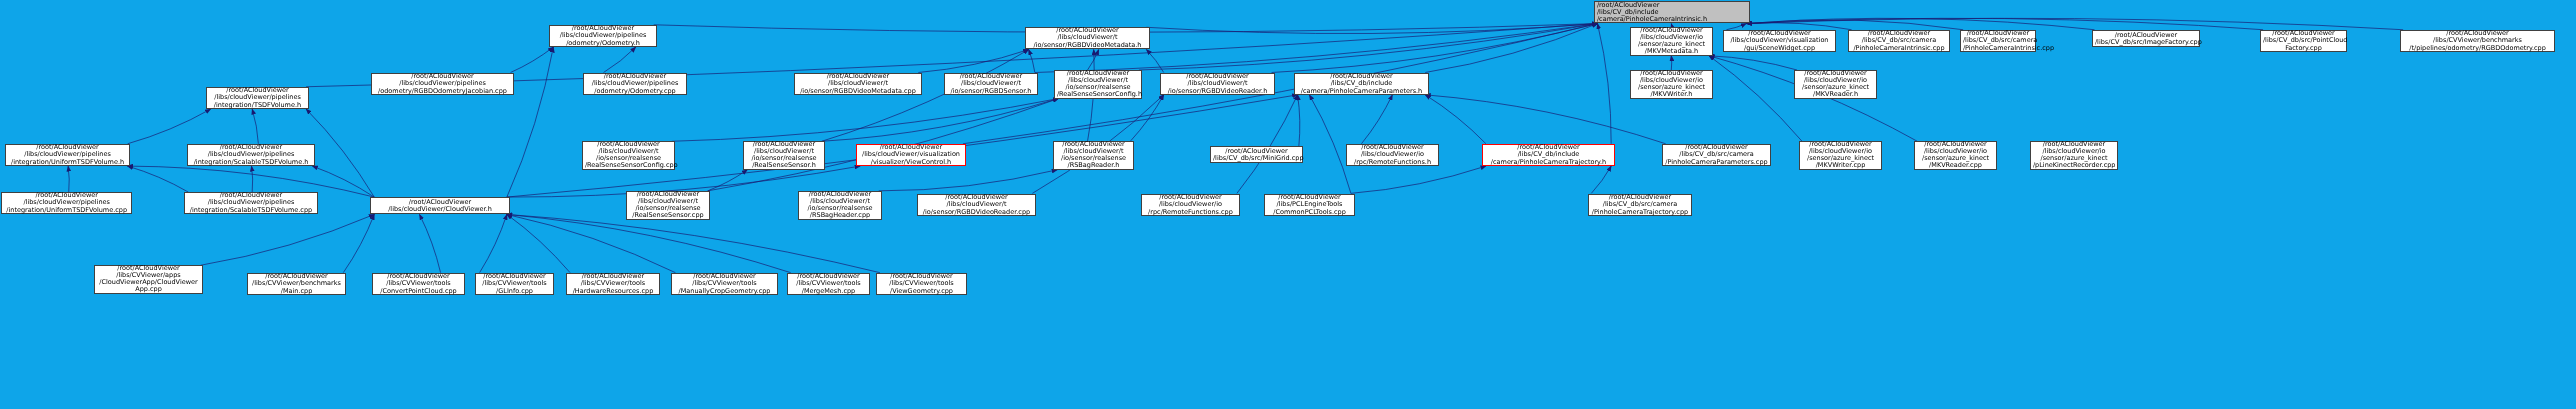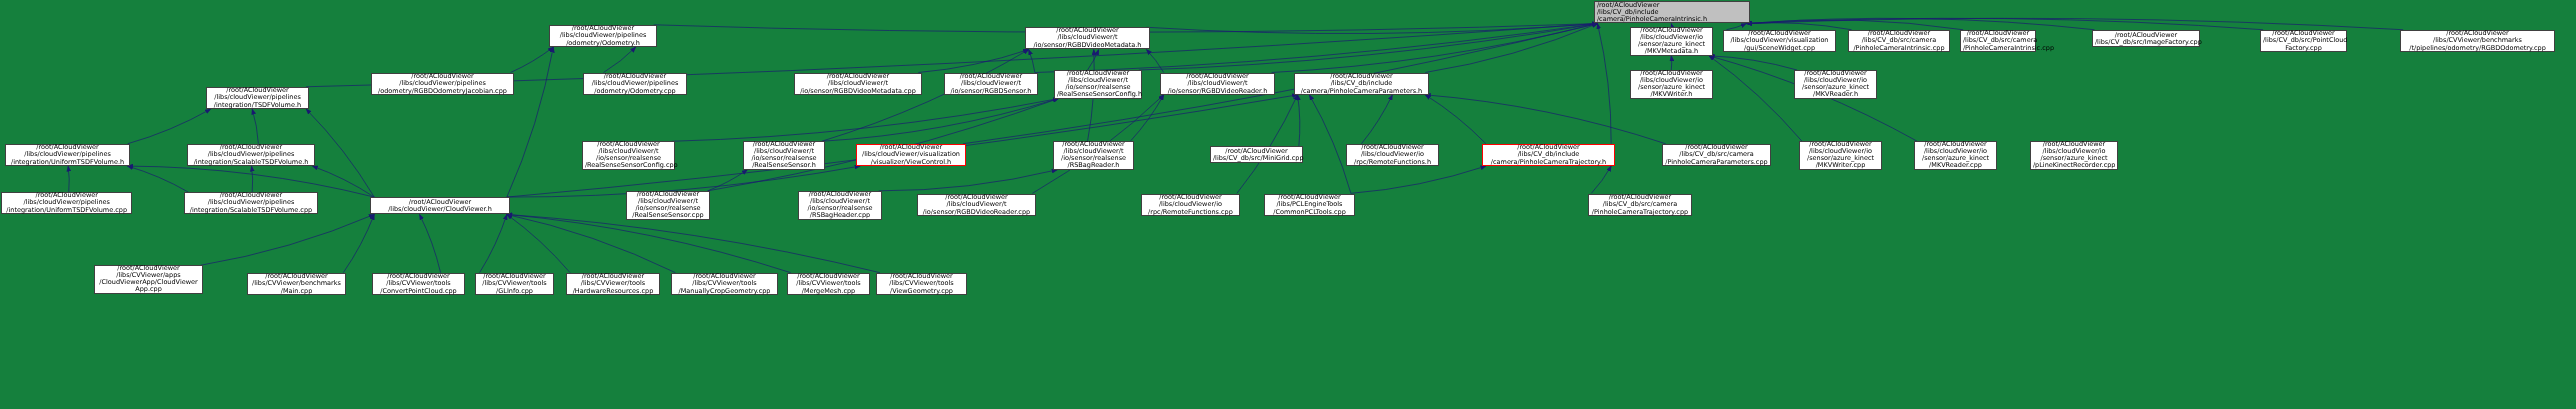--- a/index.html
+++ b/index.html
@@ -1,17 +1,17 @@
 <!DOCTYPE html>
 <html style="font-size:10px"><head>
 <meta charset="utf-8">
 <style>
   html,body{margin:0;padding:0;background:#ffffff;}
   body{font-family:"DejaVu Sans","Liberation Sans",sans-serif;}
-  #graph{position:relative;width:2576px;height:409px;background:#15803d;overflow:hidden;}
+  #graph{position:relative;width:2576px;height:409px;background:#0ea5e9;overflow:hidden;}
   #edges{position:absolute;left:0;top:0;width:2576px;height:409px;pointer-events:none;}
   .node{position:absolute;box-sizing:border-box;border:0.6px solid #404040;background:#ffffff;
         display:flex;align-items:center;justify-content:center;text-align:center;
         font-size:6.5px;line-height:7.1px;color:#000000;padding:0.6px 1.9px;white-space:pre-line;}
   .node.root{background:#c0c0c0;border:0.6px solid #404040;text-align:left;justify-content:flex-start;}
   .node.hl{border:0.6px solid #ff0000;}
   .node span{display:block;width:100%;}
   .node.root span{text-align:left;}
 </style>
 </head>

